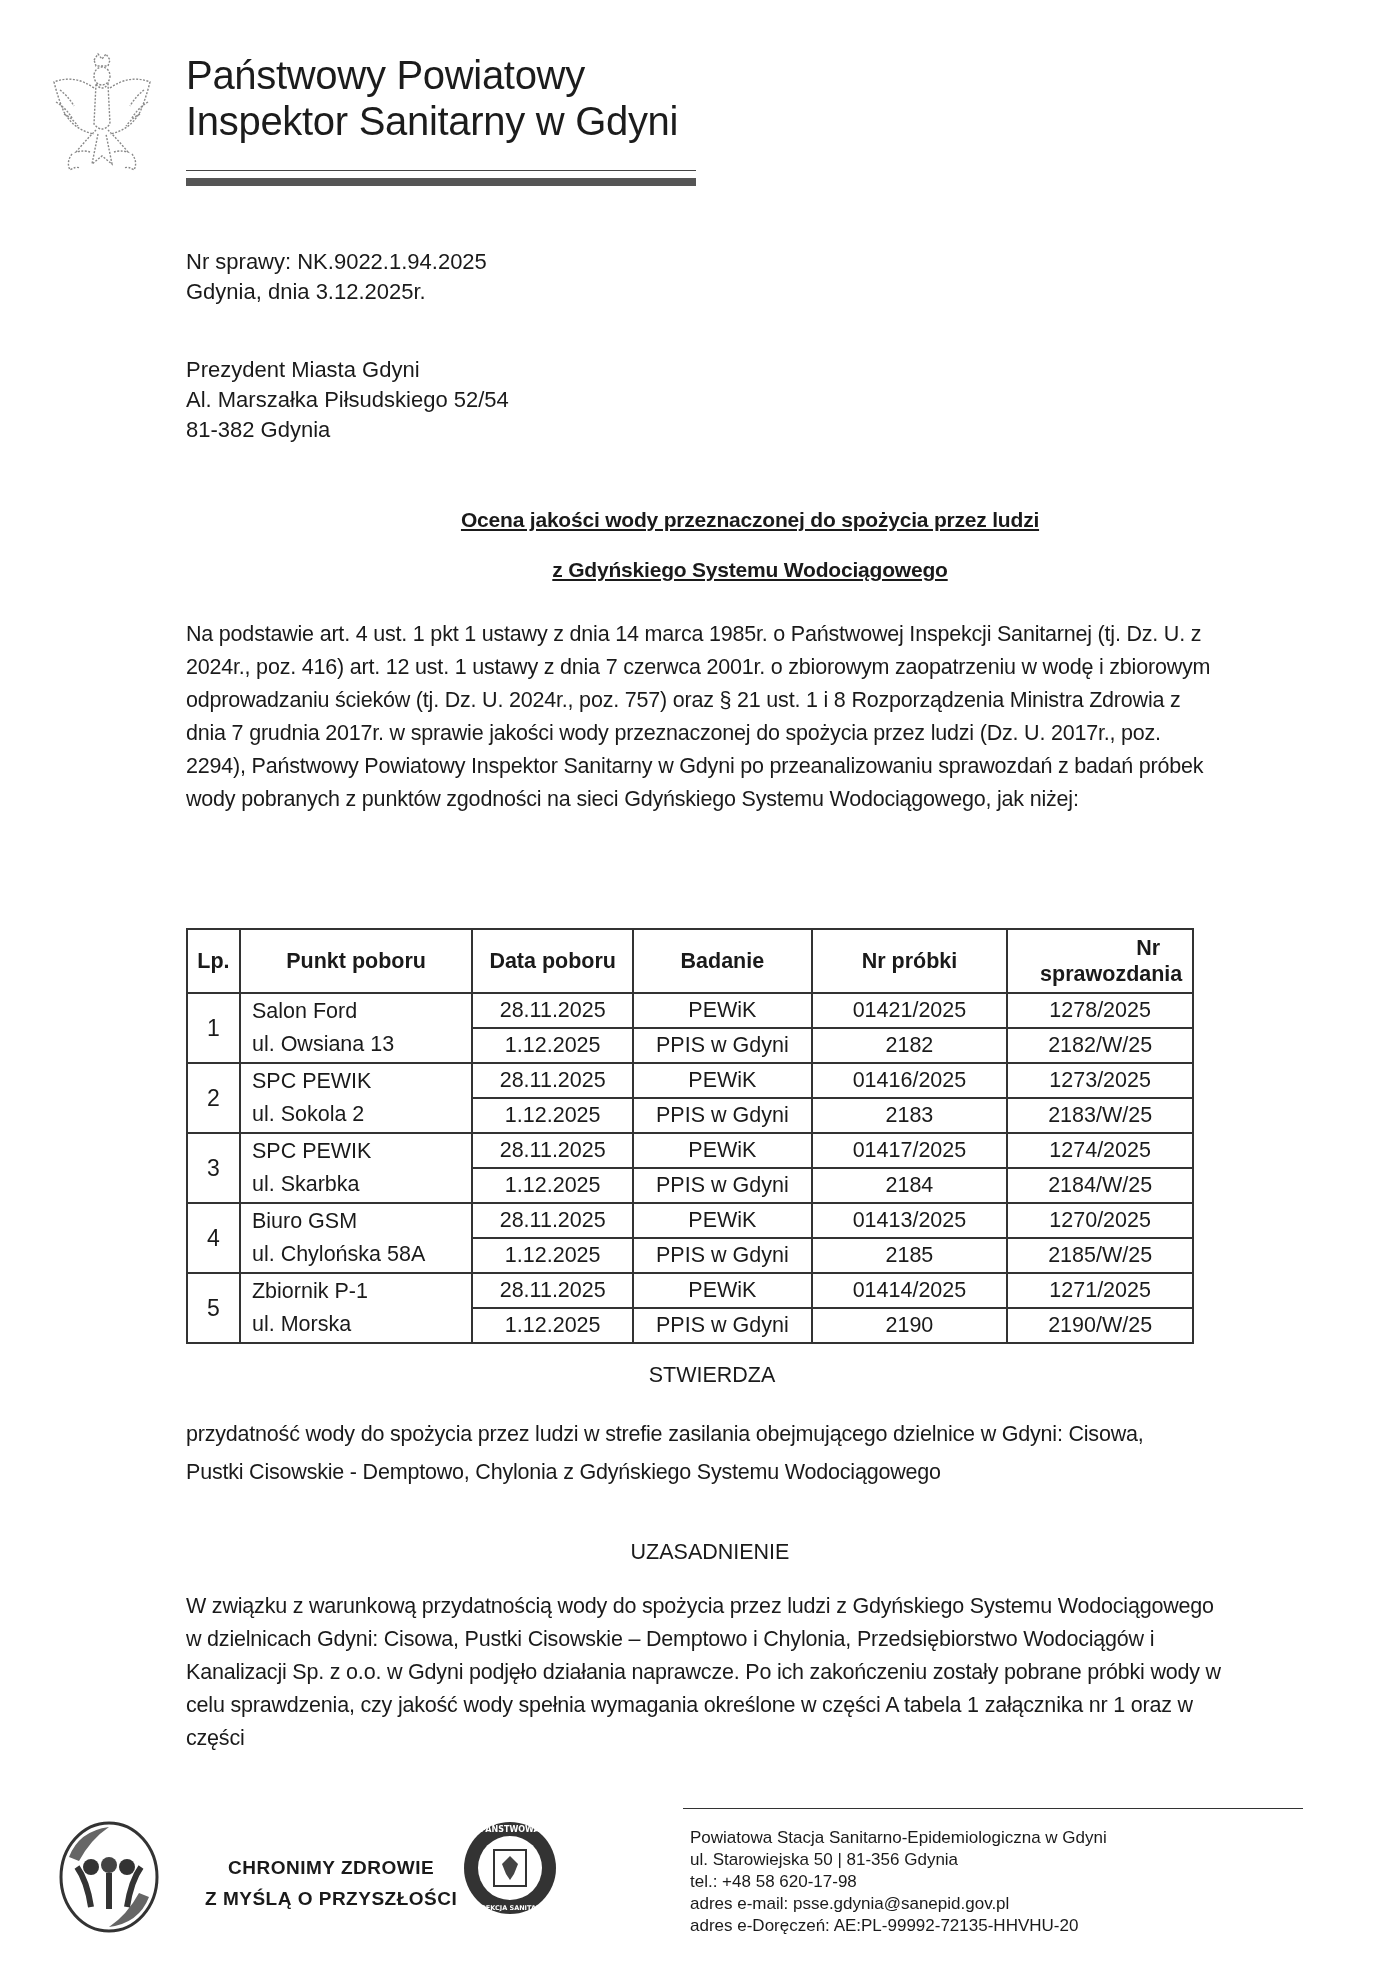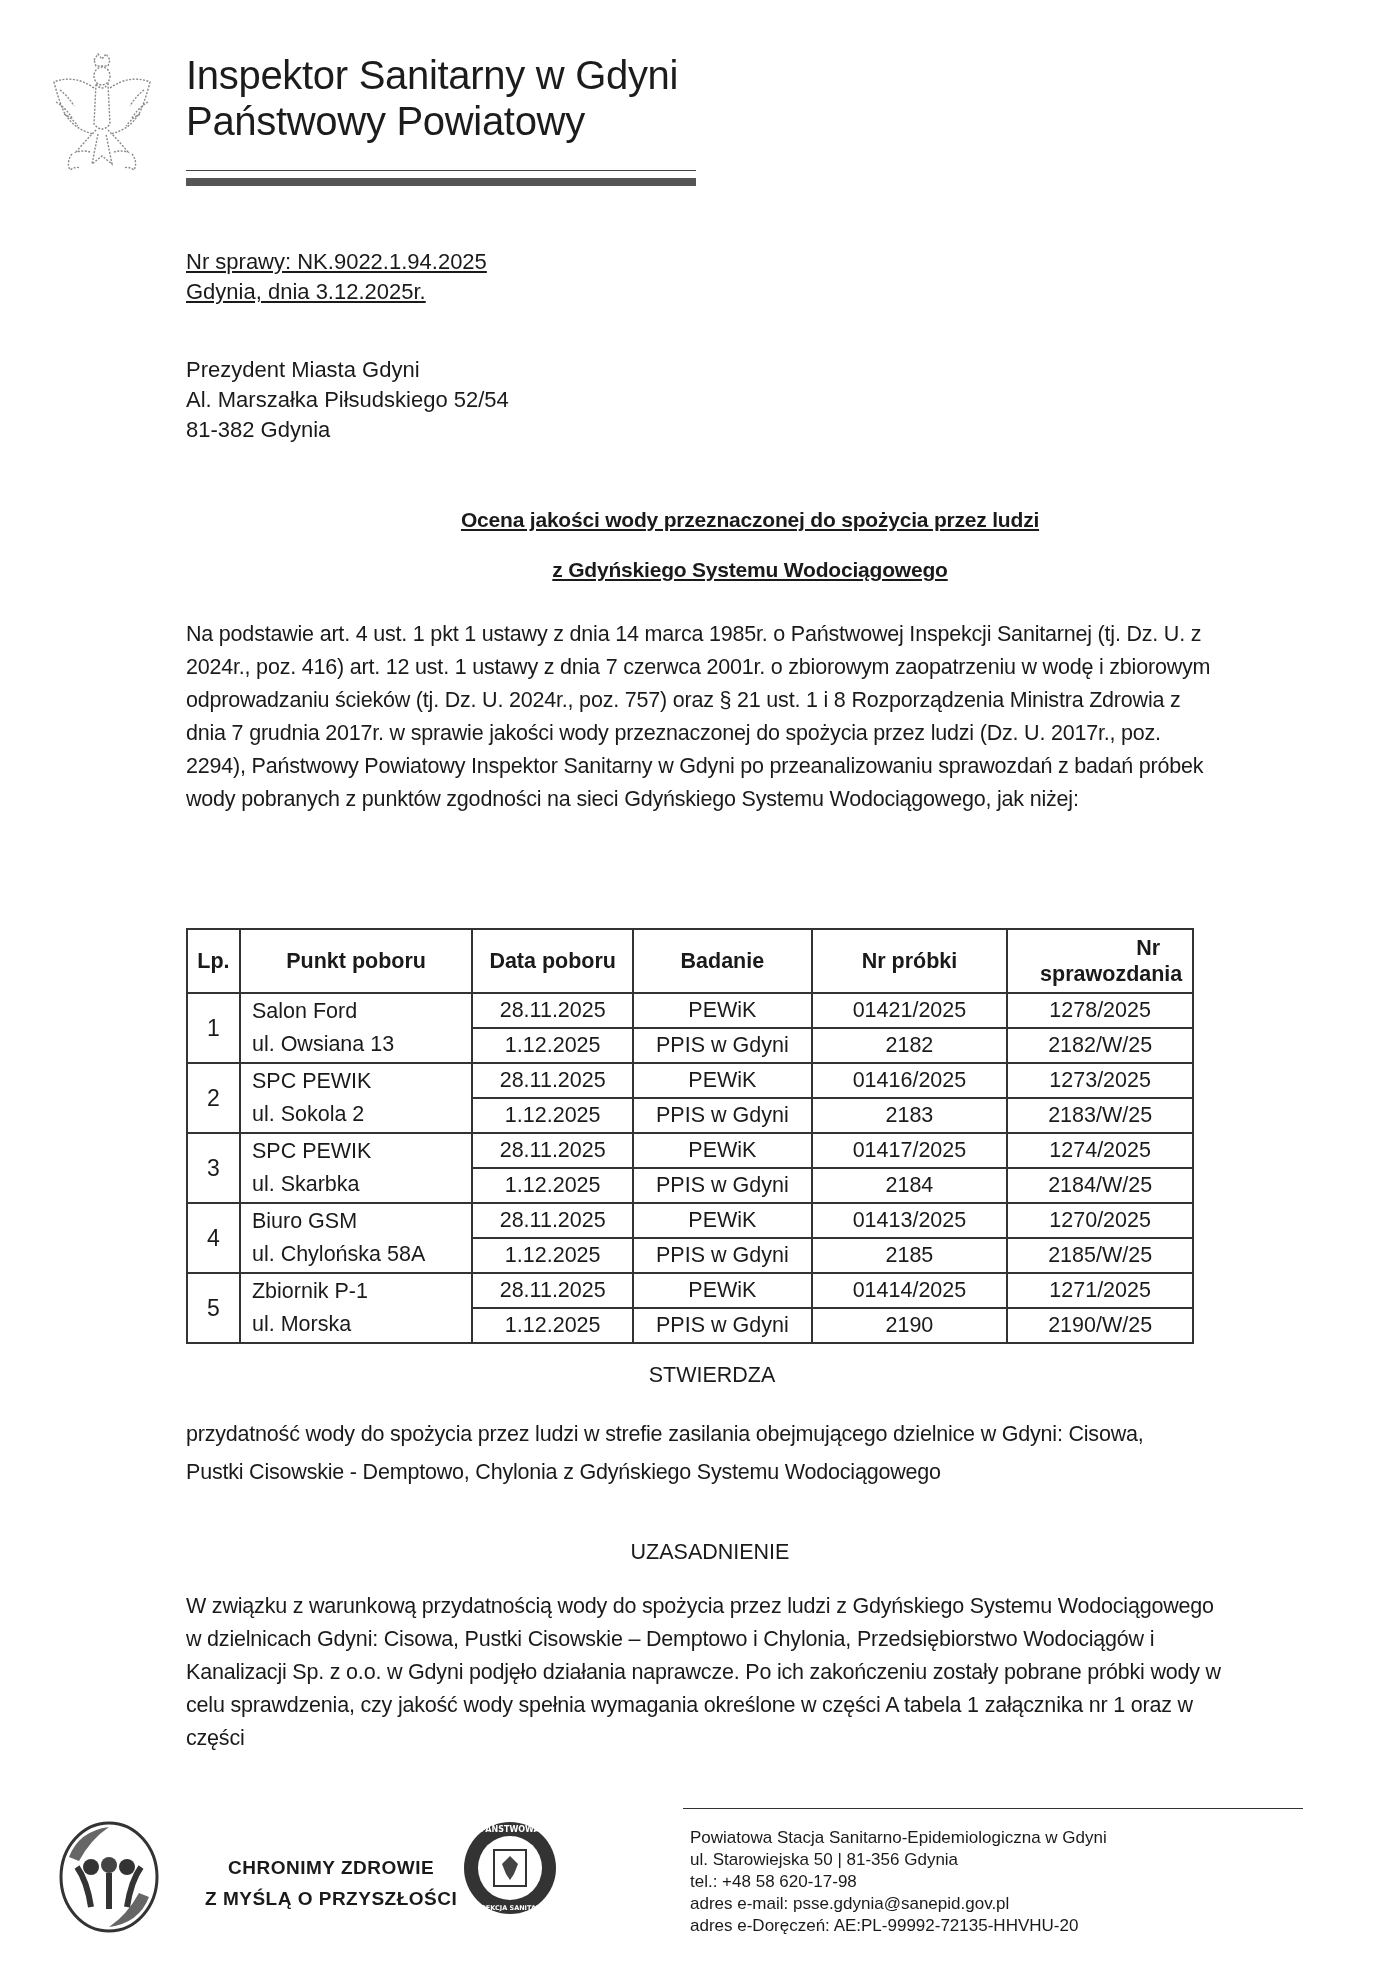--- a/index.html
+++ b/index.html
@@ -7,21 +7,21 @@
     width: 1400px; height: 1979px; position: relative; overflow: hidden;
     font-family: "Liberation Sans", "DejaVu Sans", sans-serif; color: #1a1a1a;
   }
   .abs { position: absolute; }
   
   .eagle { left: 42px; top: 50px; width: 120px; height: 130px; }
   .head-title { left: 186px; top: 52px; font-size: 40px; line-height: 46px; color: #1c1c1c; letter-spacing: -0.3px; }
   .rule-thin { left: 186px; top: 170px; width: 510px; height: 1px; background: #444; }
   .rule-thick { left: 186px; top: 178px; width: 510px; height: 8px; background: #555; }
 
-  .meta { left: 186px; top: 247px; font-size: 22px; line-height: 30px; text-decoration: underline; }
+  .meta { left: 186px; top: 247px; font-size: 22px; line-height: 30px; }
   .addr { left: 186px; top: 355px; font-size: 22px; line-height: 30px; }
 
   .subject { left: 0; width: 1400px; text-align: center; font-size: 21px; font-weight: bold; text-decoration: underline; letter-spacing: -0.2px; }
   .subj1 { top: 508px; left: 50px; }
   .subj2 { top: 558px; left: 50px; }
 
   .para { left: 186px; width: 1040px; font-size: 21.5px; line-height: 33px; letter-spacing: -0.2px; }
   .para1 { top: 618px; }
 
   
@@ -61,22 +61,22 @@
       <path d="M68 38 q20 -14 40 -6 q-4 16 -10 30 q-10 18 -30 22"></path>
       <path d="M18 40 q8 6 14 16 M14 52 q10 6 16 16 M22 64 q8 4 14 12"></path>
       <path d="M102 40 q-8 6 -14 16 M106 52 q-10 6 -16 16 M98 64 q-8 4 -14 12"></path>
       <path d="M54 80 q-10 10 -20 22 q8 -2 14 0 M66 80 q10 10 20 22 q-8 -2 -14 0"></path>
       <path d="M56 84 l-6 30 l10 -8 l10 8 l-6 -30"></path>
       <path d="M30 104 q-6 8 -2 16 q6 -4 10 -2 M90 104 q6 8 2 16 q-6 -4 -10 -2"></path>
     </g>
   </svg>
 </div>
 <div class="abs head-title">
+  <div>Państwowy Powiatowy</div>
   <div>Inspektor Sanitarny w Gdyni</div>
-  <div>Państwowy Powiatowy</div>
 </div>
 <div class="abs rule-thin"></div>
 <div class="abs rule-thick"></div>
 
 <div class="abs meta">
   <div>Nr sprawy: NK.9022.1.94.2025</div>
   <div>Gdynia, dnia 3.12.2025r.</div>
 </div>
 
 <div class="abs addr">

